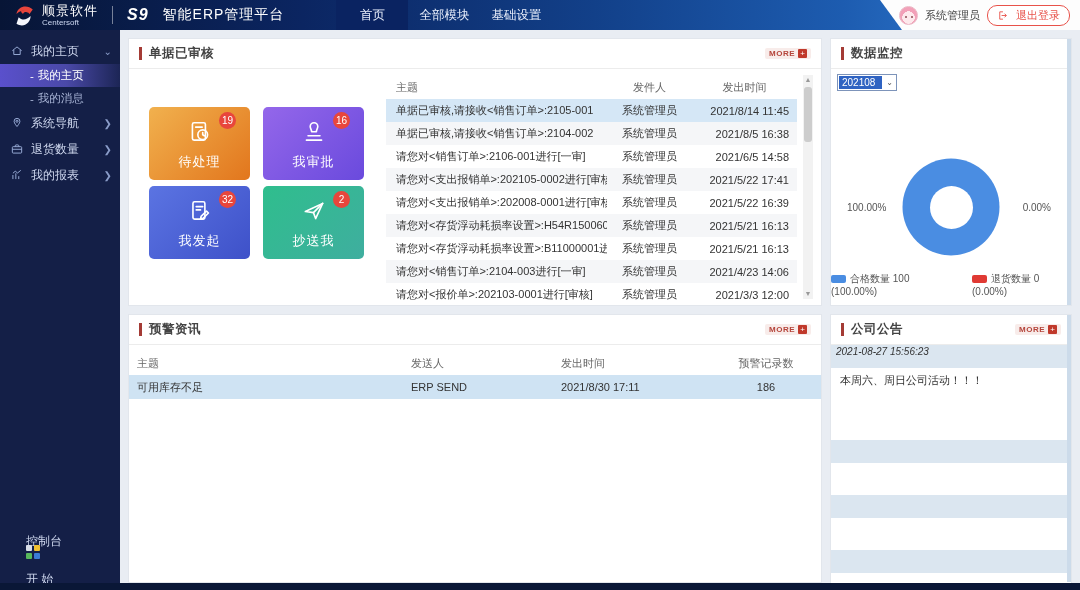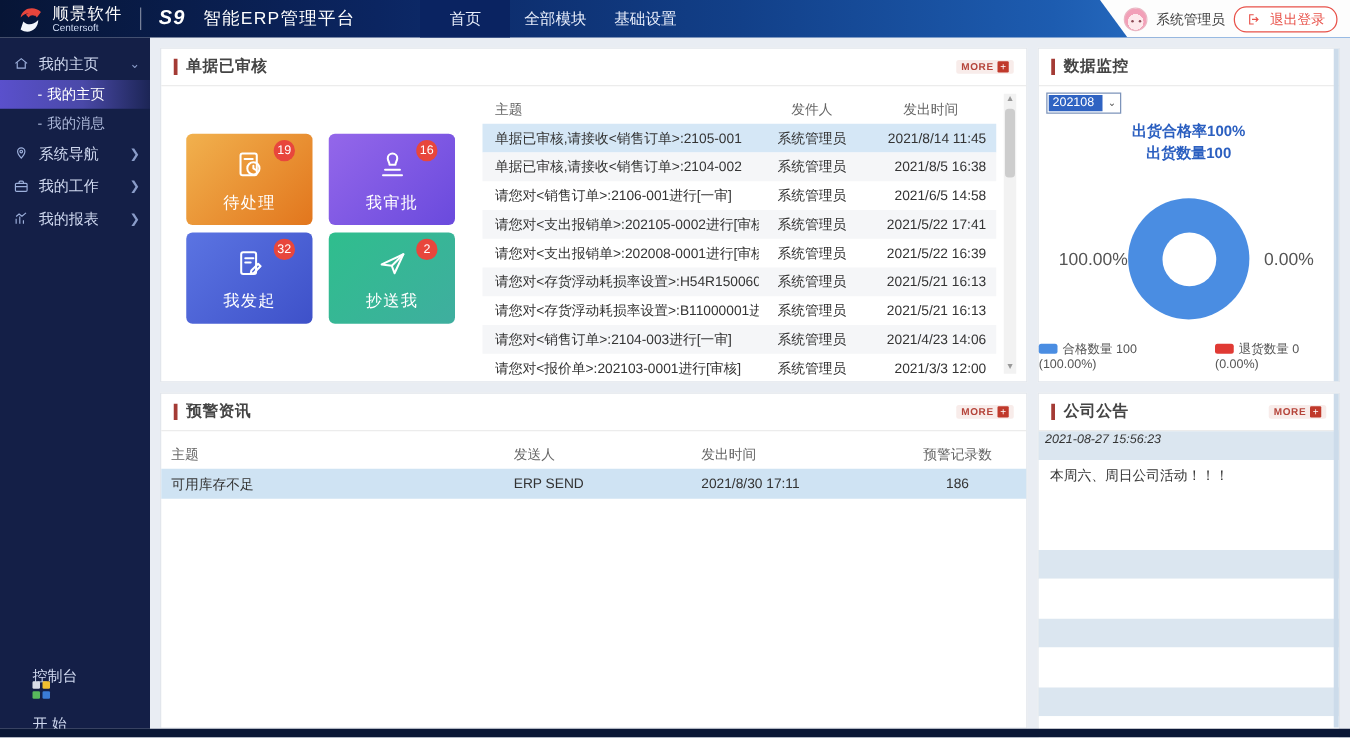--- a/index.html
+++ b/index.html
@@ -120,21 +120,21 @@
     font-size:10px; cursor:pointer; }
   .select-box .sel-val { background:#2f63c2; color:#fff; padding:1px 3px; margin:1px; flex:1; }
   .select-box .sel-chev { color:#555; font-size:8px; padding:0 3px; }
   .stat-lines { position:absolute; top:58px; left:0; right:0; text-align:center;
     color:#2b5fc0; font-weight:bold; font-size:12px; line-height:17px; }
   .donut-zone { position:absolute; top:108px; left:0; right:0; height:120px; }
   .donut { position:absolute; left:50%; top:50%; transform:translate(-50%,-50%);
     width:97px; height:97px; border-radius:50%; background:#4a8de2; }
   .donut::after { content:""; position:absolute; left:50%; top:50%;
     transform:translate(-50%,-50%); width:43px; height:43px; border-radius:50%; background:#fff; }
-  .d-label { position:absolute; top:50%; transform:translateY(-50%); font-size:14px; color:#555; }
+  .d-label { position:absolute; top:50%; transform:translateY(-50%); font-size:10px; color:#555; }
   .d-label.left { left:16px; } .d-label.right { right:20px; }
   .legend { position:absolute; bottom:8px; left:0; right:0; display:flex;
     justify-content:center; gap:21px; font-size:10px; color:#555; align-items:center; }
   .legend .sw { display:inline-block; width:15px; height:8px; border-radius:2px;
     margin-right:4px; vertical-align:-1px; }
   .sw.blue { background:#4a8de2; } .sw.red { background:#e03a34; }
   .side-scroll { position:absolute; right:0; top:0; bottom:0; width:4px; background:#ccdbea; }
 
   
   .al-table { margin-top:6px; font-size:11px; }
@@ -225,21 +225,21 @@
           </svg>
         <span>系统导航</span>
         <span class="chev">❯</span>
       </div>
       <div class="m-item">
         <svg viewBox="0 0 24 24">
             <rect x="4" y="8" width="16" height="11" rx="1.5"></rect>
             <path d="M9 8V6.5A1.5 1.5 0 0 1 10.5 5h3A1.5 1.5 0 0 1 15 6.5V8"></path>
             <path d="M4 12.5h16"></path>
           </svg>
-        <span>我的工作</span>
+        <span>退货数量</span>
         <span class="chev">❯</span>
       </div>
       <div class="m-item">
         <svg viewBox="0 0 24 24">
             <path d="M5 19v-7M10 19V9M15 19v-5"></path>
             <path d="M5 9l4-3.5 4 3 5.5-4.5"></path>
           </svg>
         <span>我的报表</span>
         <span class="chev">❯</span>
       </div>
@@ -374,24 +374,20 @@
 
     <div class="panel panel-monitor">
       <div class="p-head">
         <div class="p-bar"></div>
         <div class="p-title">数据监控</div>
       </div>
       <div class="select-box">
         <span class="sel-val">202108</span>
         <span class="sel-chev">⌄</span>
       </div>
-      <div class="stat-lines">
-        <div>出货合格率100%</div>
-        <div>出货数量100</div>
-      </div>
       <div class="donut-zone">
         <span class="d-label left">100.00%</span>
         <div class="donut"></div>
         <span class="d-label right">0.00%</span>
       </div>
       <div class="legend">
         <span><span class="sw blue"></span><span>合格数量 100 (100.00%)</span></span>
         <span><span class="sw red"></span><span>退货数量 0 (0.00%)</span></span>
       </div>
       <div class="side-scroll"></div>

